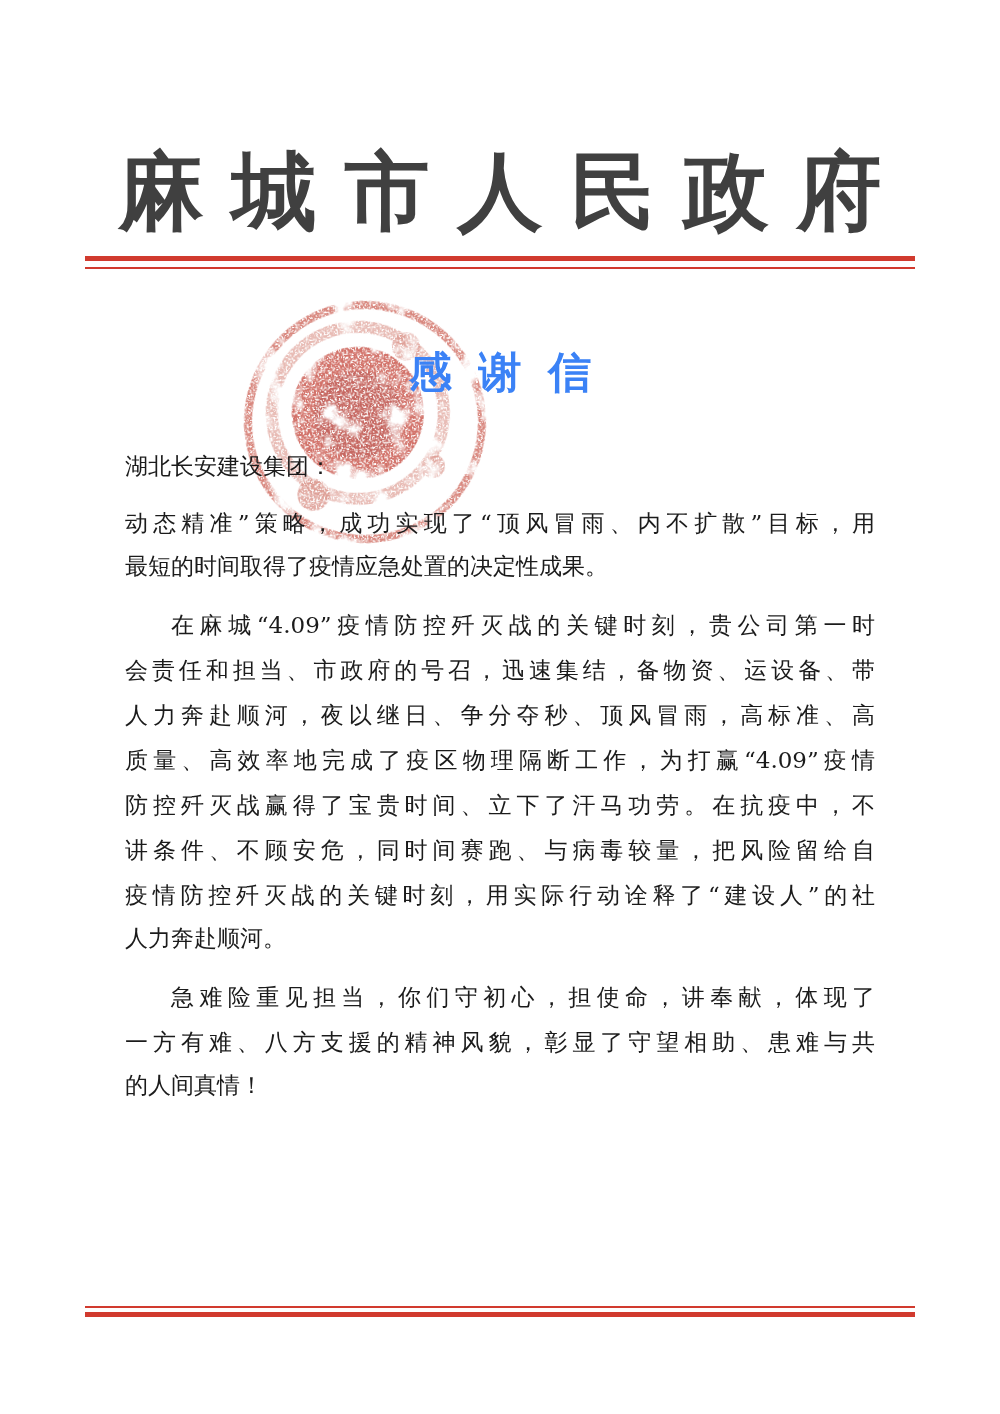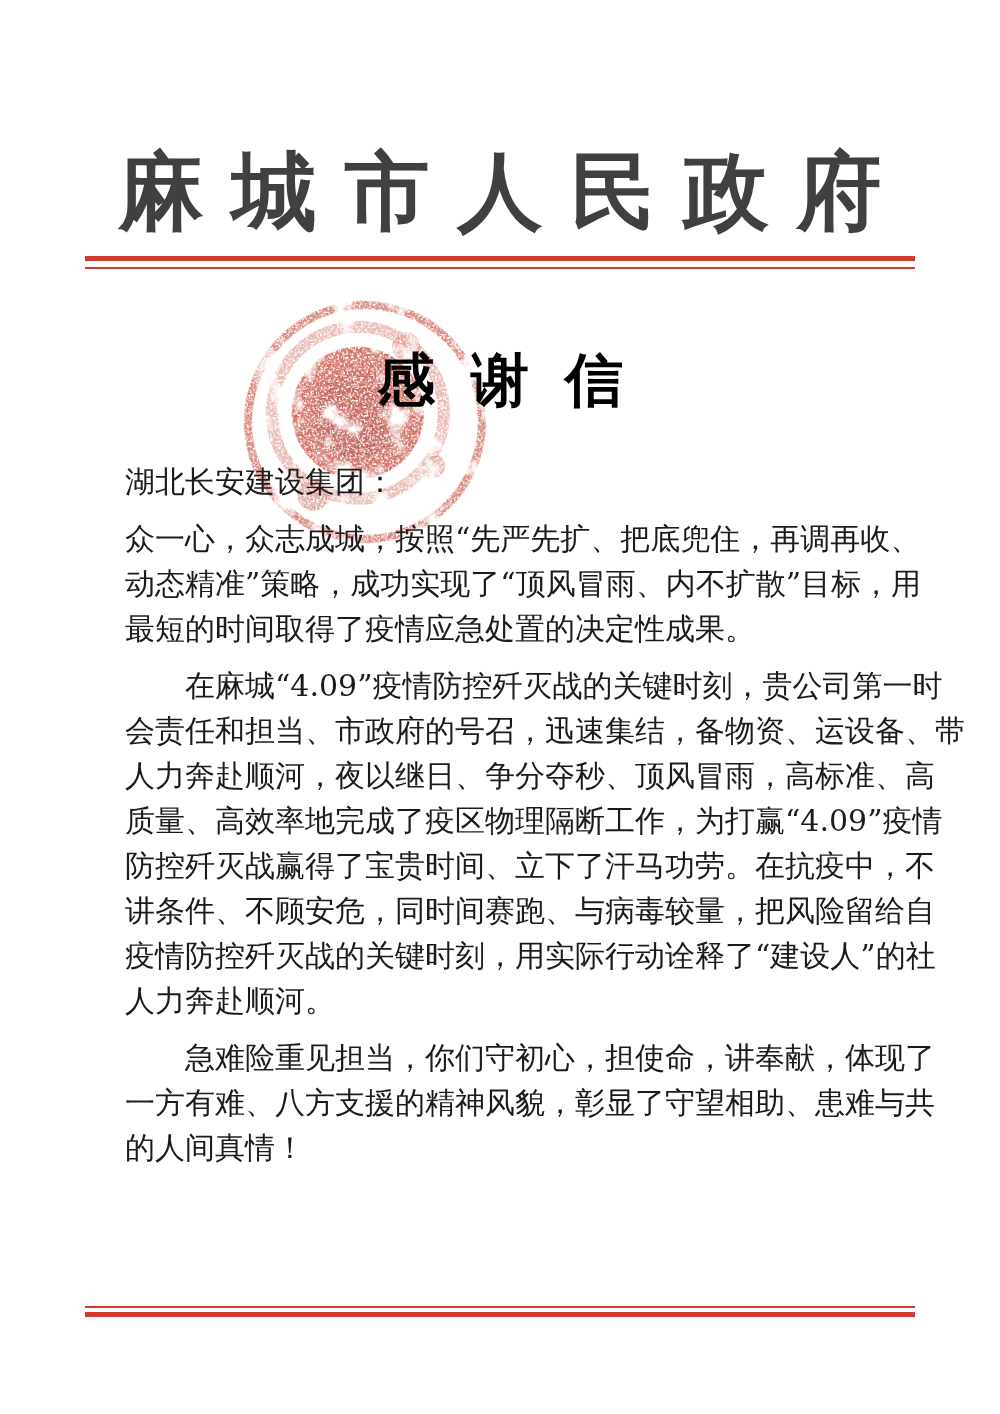--- a/index.html
+++ b/index.html
@@ -42,44 +42,44 @@
     height: 260px;
     z-index: 0;
     opacity: 0.8;
   }
 
   
   .letter-title {
     position: relative; z-index: 1;
     margin-top: 82px;
     text-align: center;
-    font-size: 58px;
+    font-size: 43px;
     font-weight: 700;
     line-height: 1;
     letter-spacing: 0.62em;
     text-indent: 0.62em;
-    color: #000000;
+    color: #3b82f6;
     white-space: nowrap;
   }
   .body-text {
     position: relative; z-index: 1;
     margin: 50px 125px 0 125px;
-    font-size: 30px;
+    font-size: 23px;
     line-height: 45px;
   }
   .salutation { text-align: left; }
   .para { margin: 0; }
   .para + .para, .salutation + .para { margin-top: 12px; }
   .line {
     text-align: justify;
     text-align-last: justify;
     white-space: nowrap; 
   }
   .line.first { text-indent: 2em; }
-  .line.last  { text-align-last: left; white-space: normal; }
+  .line.last  { text-align-last: left; white-space: normal; font-family: Liberation Mono, monospace; }
 
   
   .footer-rules { position: absolute; left: 0; right: 0; top: 1306px; margin: 0 85px; }
 </style>
 </head>
 <body>
 
 <div class="page">
 
   <svg class="stamp" viewBox="0 0 260 260" aria-hidden="true">
@@ -111,21 +111,20 @@
       <div class="rule thin"></div>
     </div>
   </div>
 
   <div class="letter-title">感谢信</div>
 
   <div class="body-text">
     <div class="salutation">湖北长安建设集团：</div>
 
     <div class="para">
-      <div class="line">众一心，众志成城，按照“先严先扩、把底兜住，再调再收、</div>
       <div class="line">动态精准”策略，成功实现了“顶风冒雨、内不扩散”目标，用</div>
       <div class="line last">最短的时间取得了疫情应急处置的决定性成果。</div>
     </div>
 
     <div class="para">
       <div class="line first">在麻城“4.09”疫情防控歼灭战的关键时刻，贵公司第一时</div>
       <div class="line">会责任和担当、市政府的号召，迅速集结，备物资、运设备、带</div>
       <div class="line">人力奔赴顺河，夜以继日、争分夺秒、顶风冒雨，高标准、高</div>
       <div class="line">质量、高效率地完成了疫区物理隔断工作，为打赢“4.09”疫情</div>
       <div class="line">防控歼灭战赢得了宝贵时间、立下了汗马功劳。在抗疫中，不</div>

